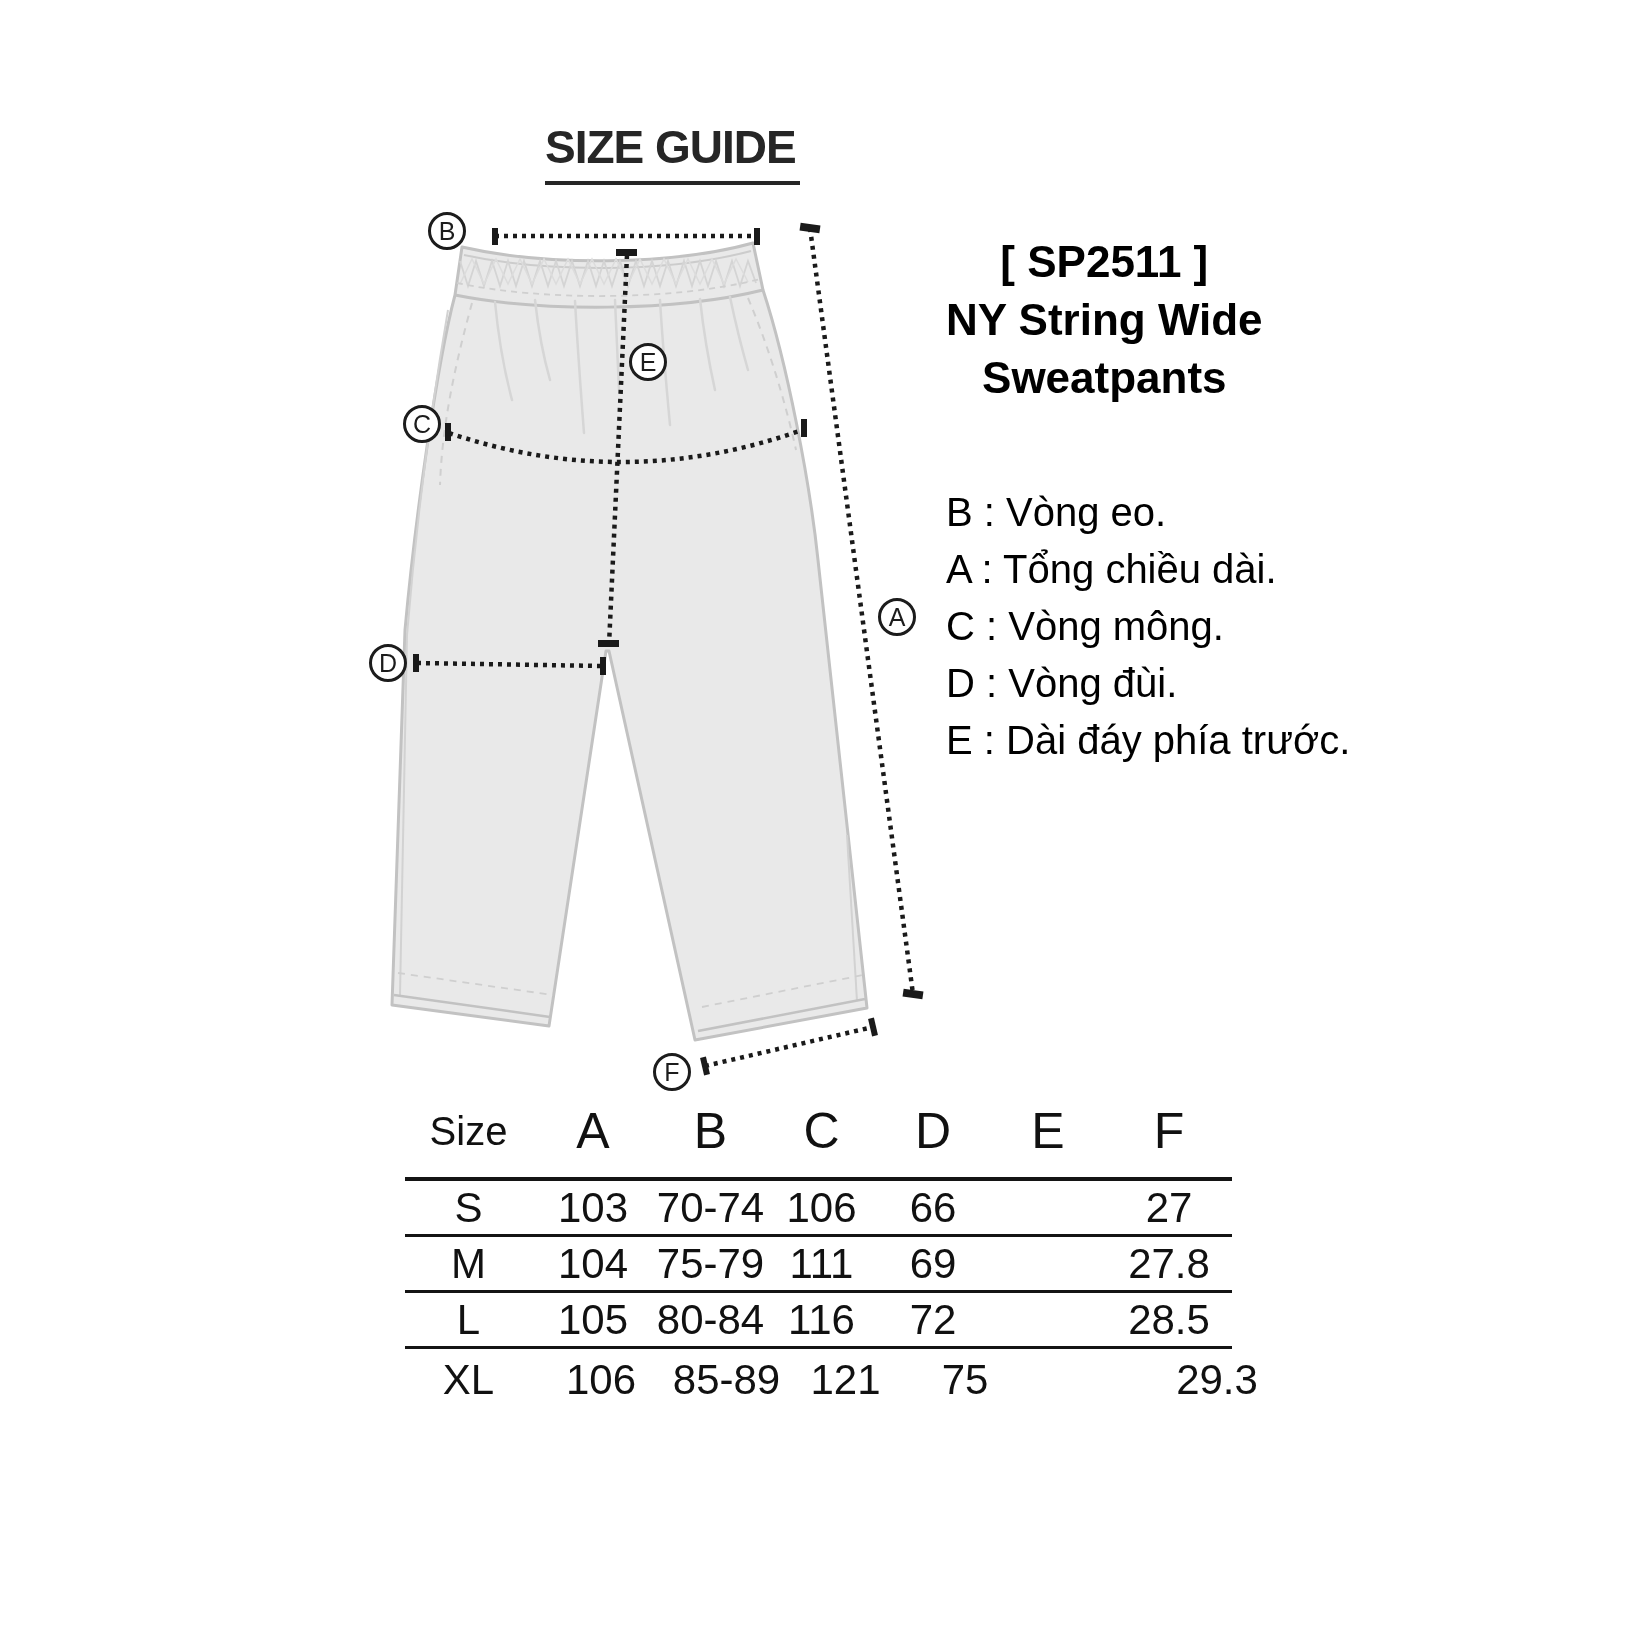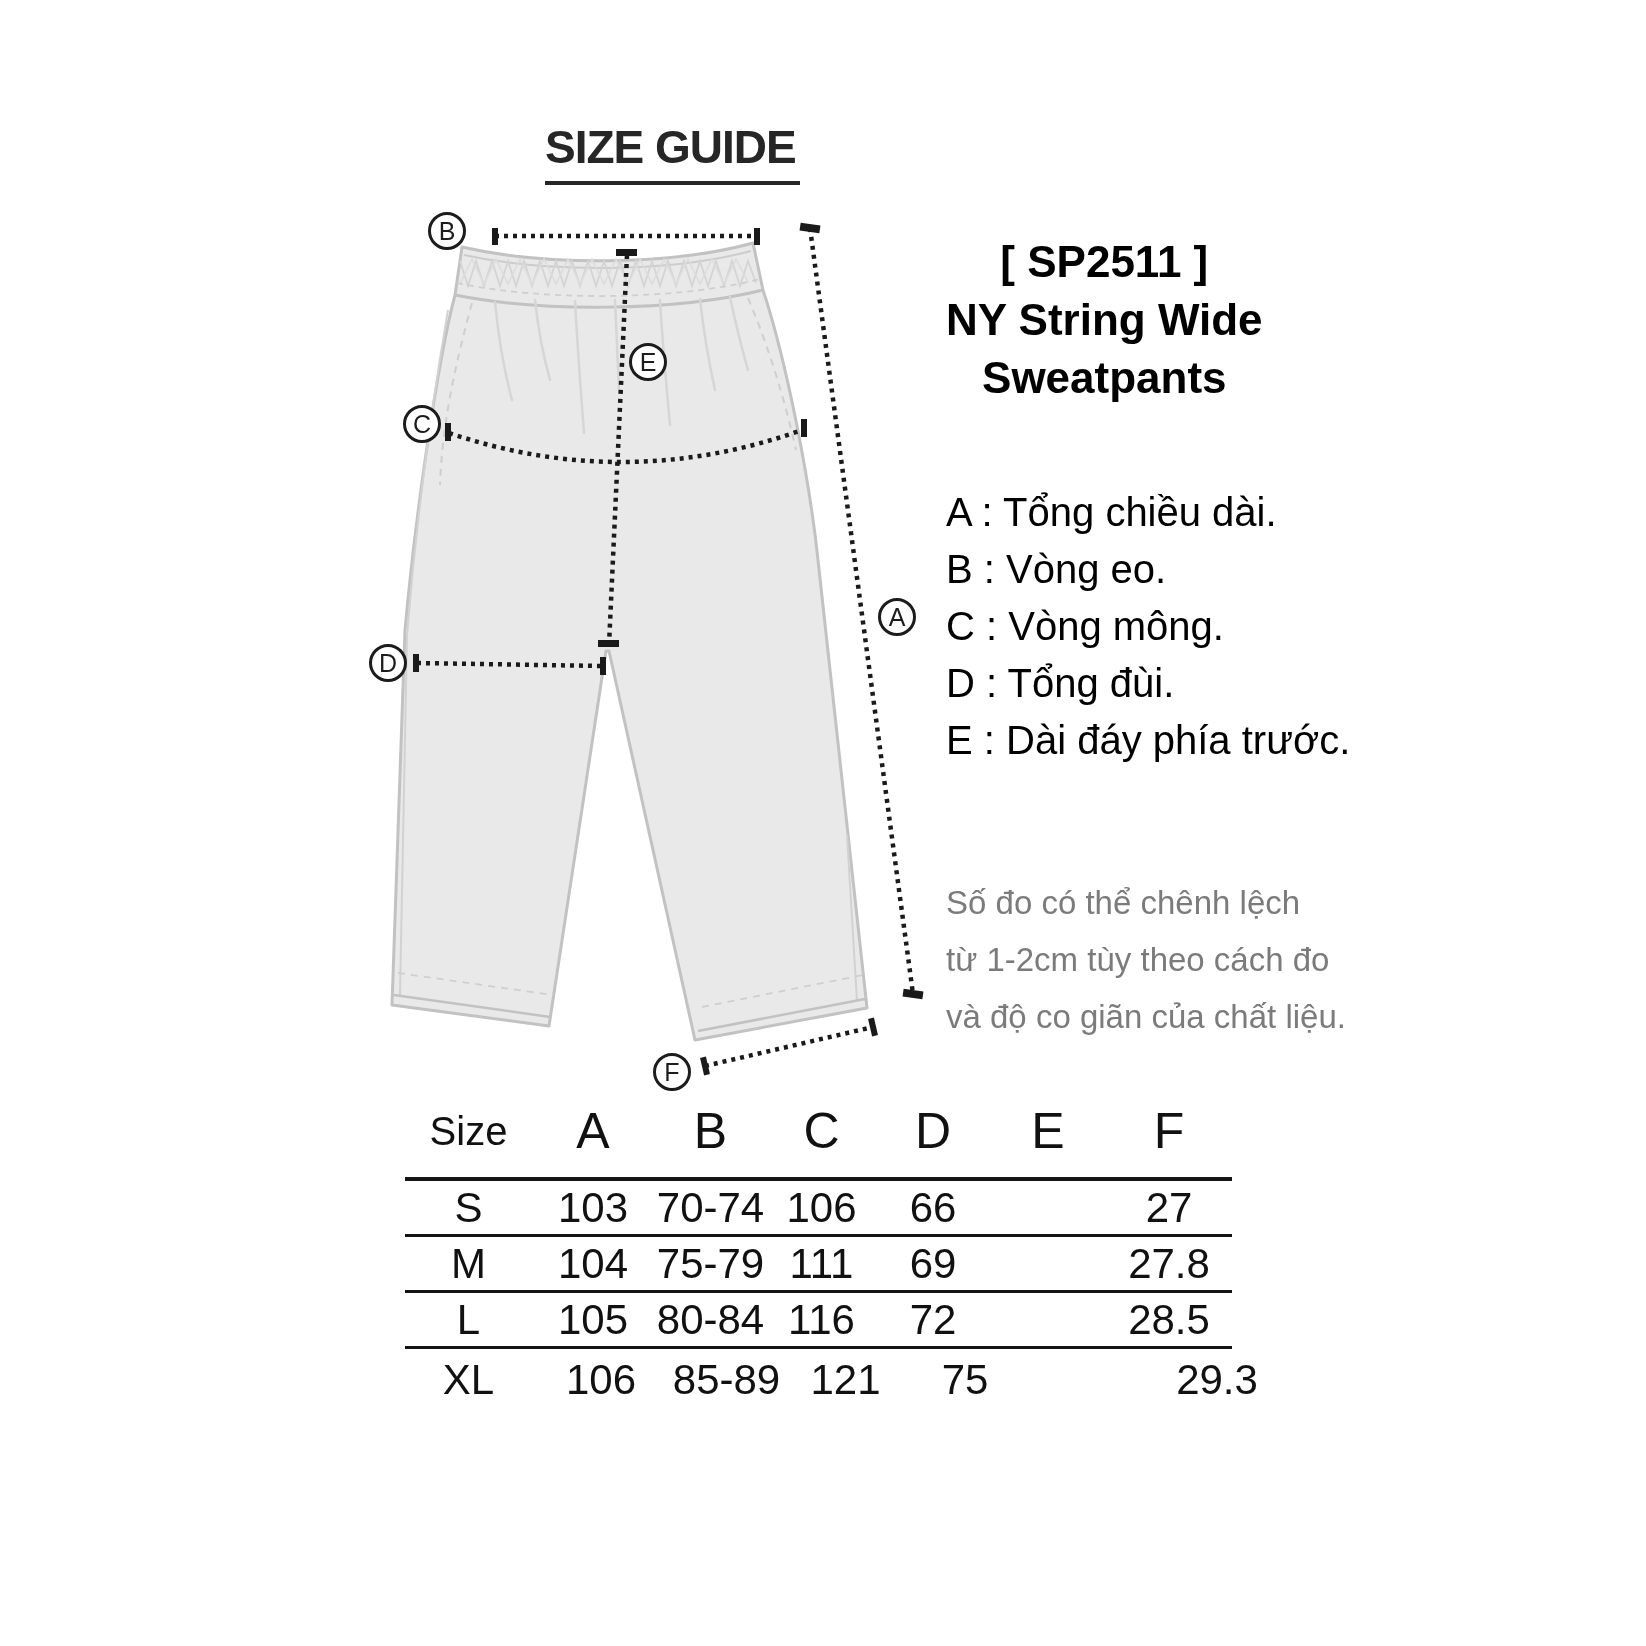--- a/index.html
+++ b/index.html
@@ -108,32 +108,27 @@
   <div class="measure-label" style="left:878px;top:598px;">A</div>
   <div class="measure-label" style="left:653px;top:1053px;">F</div>
 
   <div class="product-info">
     <div>[ SP2511 ]</div>
     <div>NY String Wide</div>
     <div>Sweatpants</div>
   </div>
 
   <div class="legend">
+    <div>B : Vòng eo.</div>
     <div>A : Tổng chiều dài.</div>
-    <div>B : Vòng eo.</div>
     <div>C : Vòng mông.</div>
-    <div>D : Tổng đùi.</div>
+    <div>D : Vòng đùi.</div>
     <div>E : Dài đáy phía trước.</div>
   </div>
 
-  <div class="note">
-    <div>Số đo có thể chênh lệch</div>
-    <div>từ 1-2cm tùy theo cách đo</div>
-    <div>và độ co giãn của chất liệu.</div>
-  </div>
 
   <div class="size-table">
     <div class="trow thead">
       <div>Size</div>
       <div>A</div>
       <div>B</div>
       <div>C</div>
       <div>D</div>
       <div>E</div>
       <div>F</div>

